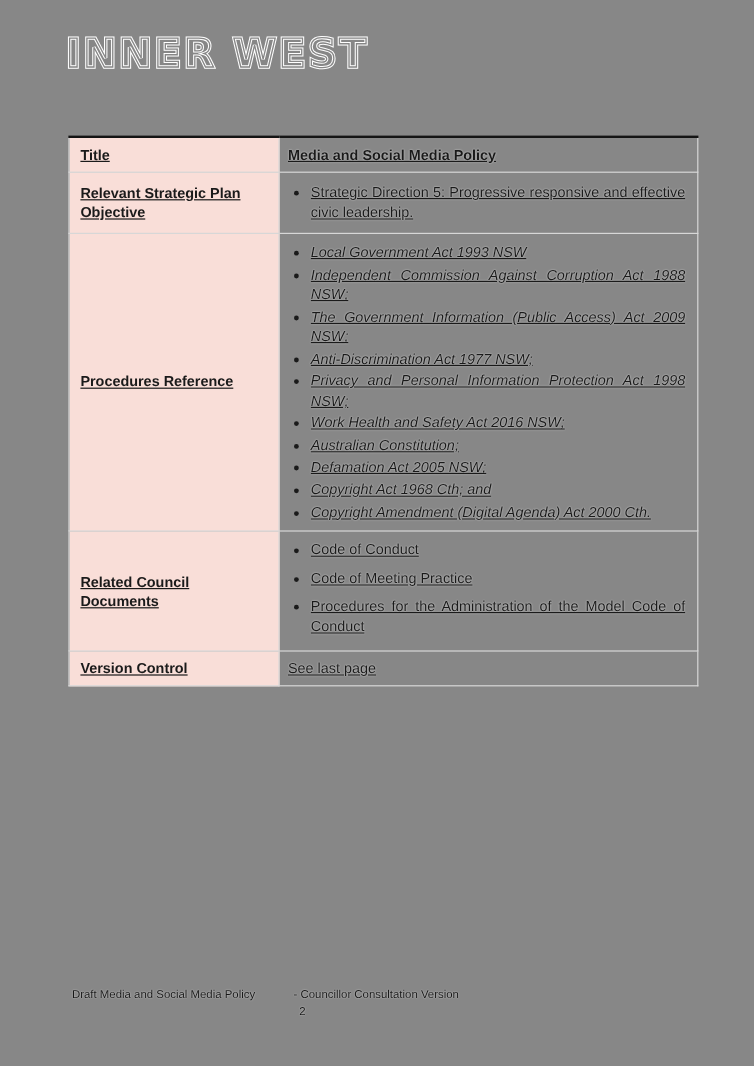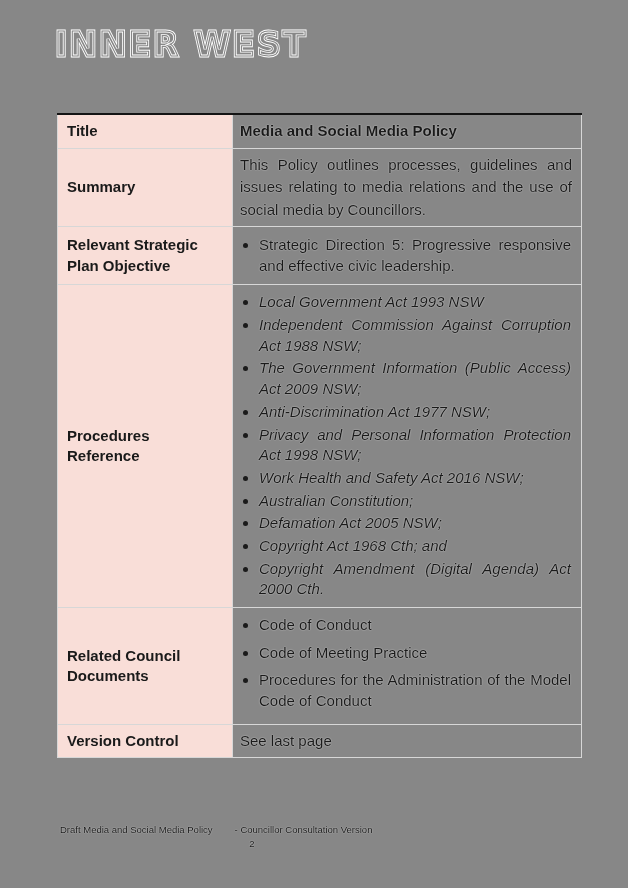--- a/index.html
+++ b/index.html
@@ -50,22 +50,23 @@
     top: 113px;
     width: 524px;
     border-collapse: collapse;
     table-layout: fixed;
   }
   table.doc-table col.c1 { width: 175px; }
   table.doc-table col.c2 { width: 349px; }
   table.doc-table td {
     border: 1.5px solid #d7d7d7;
     vertical-align: middle;
-    font-size: 15px;
+    font-size: 12px;
     color: #1a1a1a;
+    text-decoration: underline;
   }
   tr.r-first td { border-top: 2.5px solid #141414; }
   td.label {
     background: #f9ded8;
     font-weight: bold;
     padding: 5px 8px 5px 9px;
     line-height: 1.35;
   }
   td.value {
     padding: 5px 9px 5px 7px;
@@ -104,21 +105,21 @@
     position: absolute;
     left: 57px;
     top: 824px;
     width: 424px;
     font-size: 9.5px;
     color: #161616;
     text-shadow: 0 0 1px rgba(255,255,255,0.6), 0 0 2px rgba(255,255,255,0.3);
   }
   .footer-line {
     display: flex;
-    gap: 22px;
+    gap: 32px;
     padding-left: 3px;
   }
   .footer-page {
     margin-top: 3px;
     width: 390px;
     text-align: center;
   }
 </style>
 </head>
 <body>
@@ -137,24 +138,20 @@
         <col class="c1">
         <col class="c2">
       </colgroup>
     <tbody>
 
       <tr class="r-first r-title">
         <td class="label">Title</td>
         <td class="value bold">Media and Social Media Policy</td>
       </tr>
 
-      <tr class="r-summary">
-        <td class="label">Summary</td>
-        <td class="value justify">This Policy outlines processes, guidelines and issues relating to media relations and the use of social media by Councillors.</td>
-      </tr>
 
 
       <tr class="r-strategic">
         <td class="label">Relevant Strategic Plan Objective</td>
         <td class="value">
           <ul>
             <li>Strategic Direction 5: Progressive responsive and effective civic leadership.</li>
           </ul>
         </td>
       </tr>

